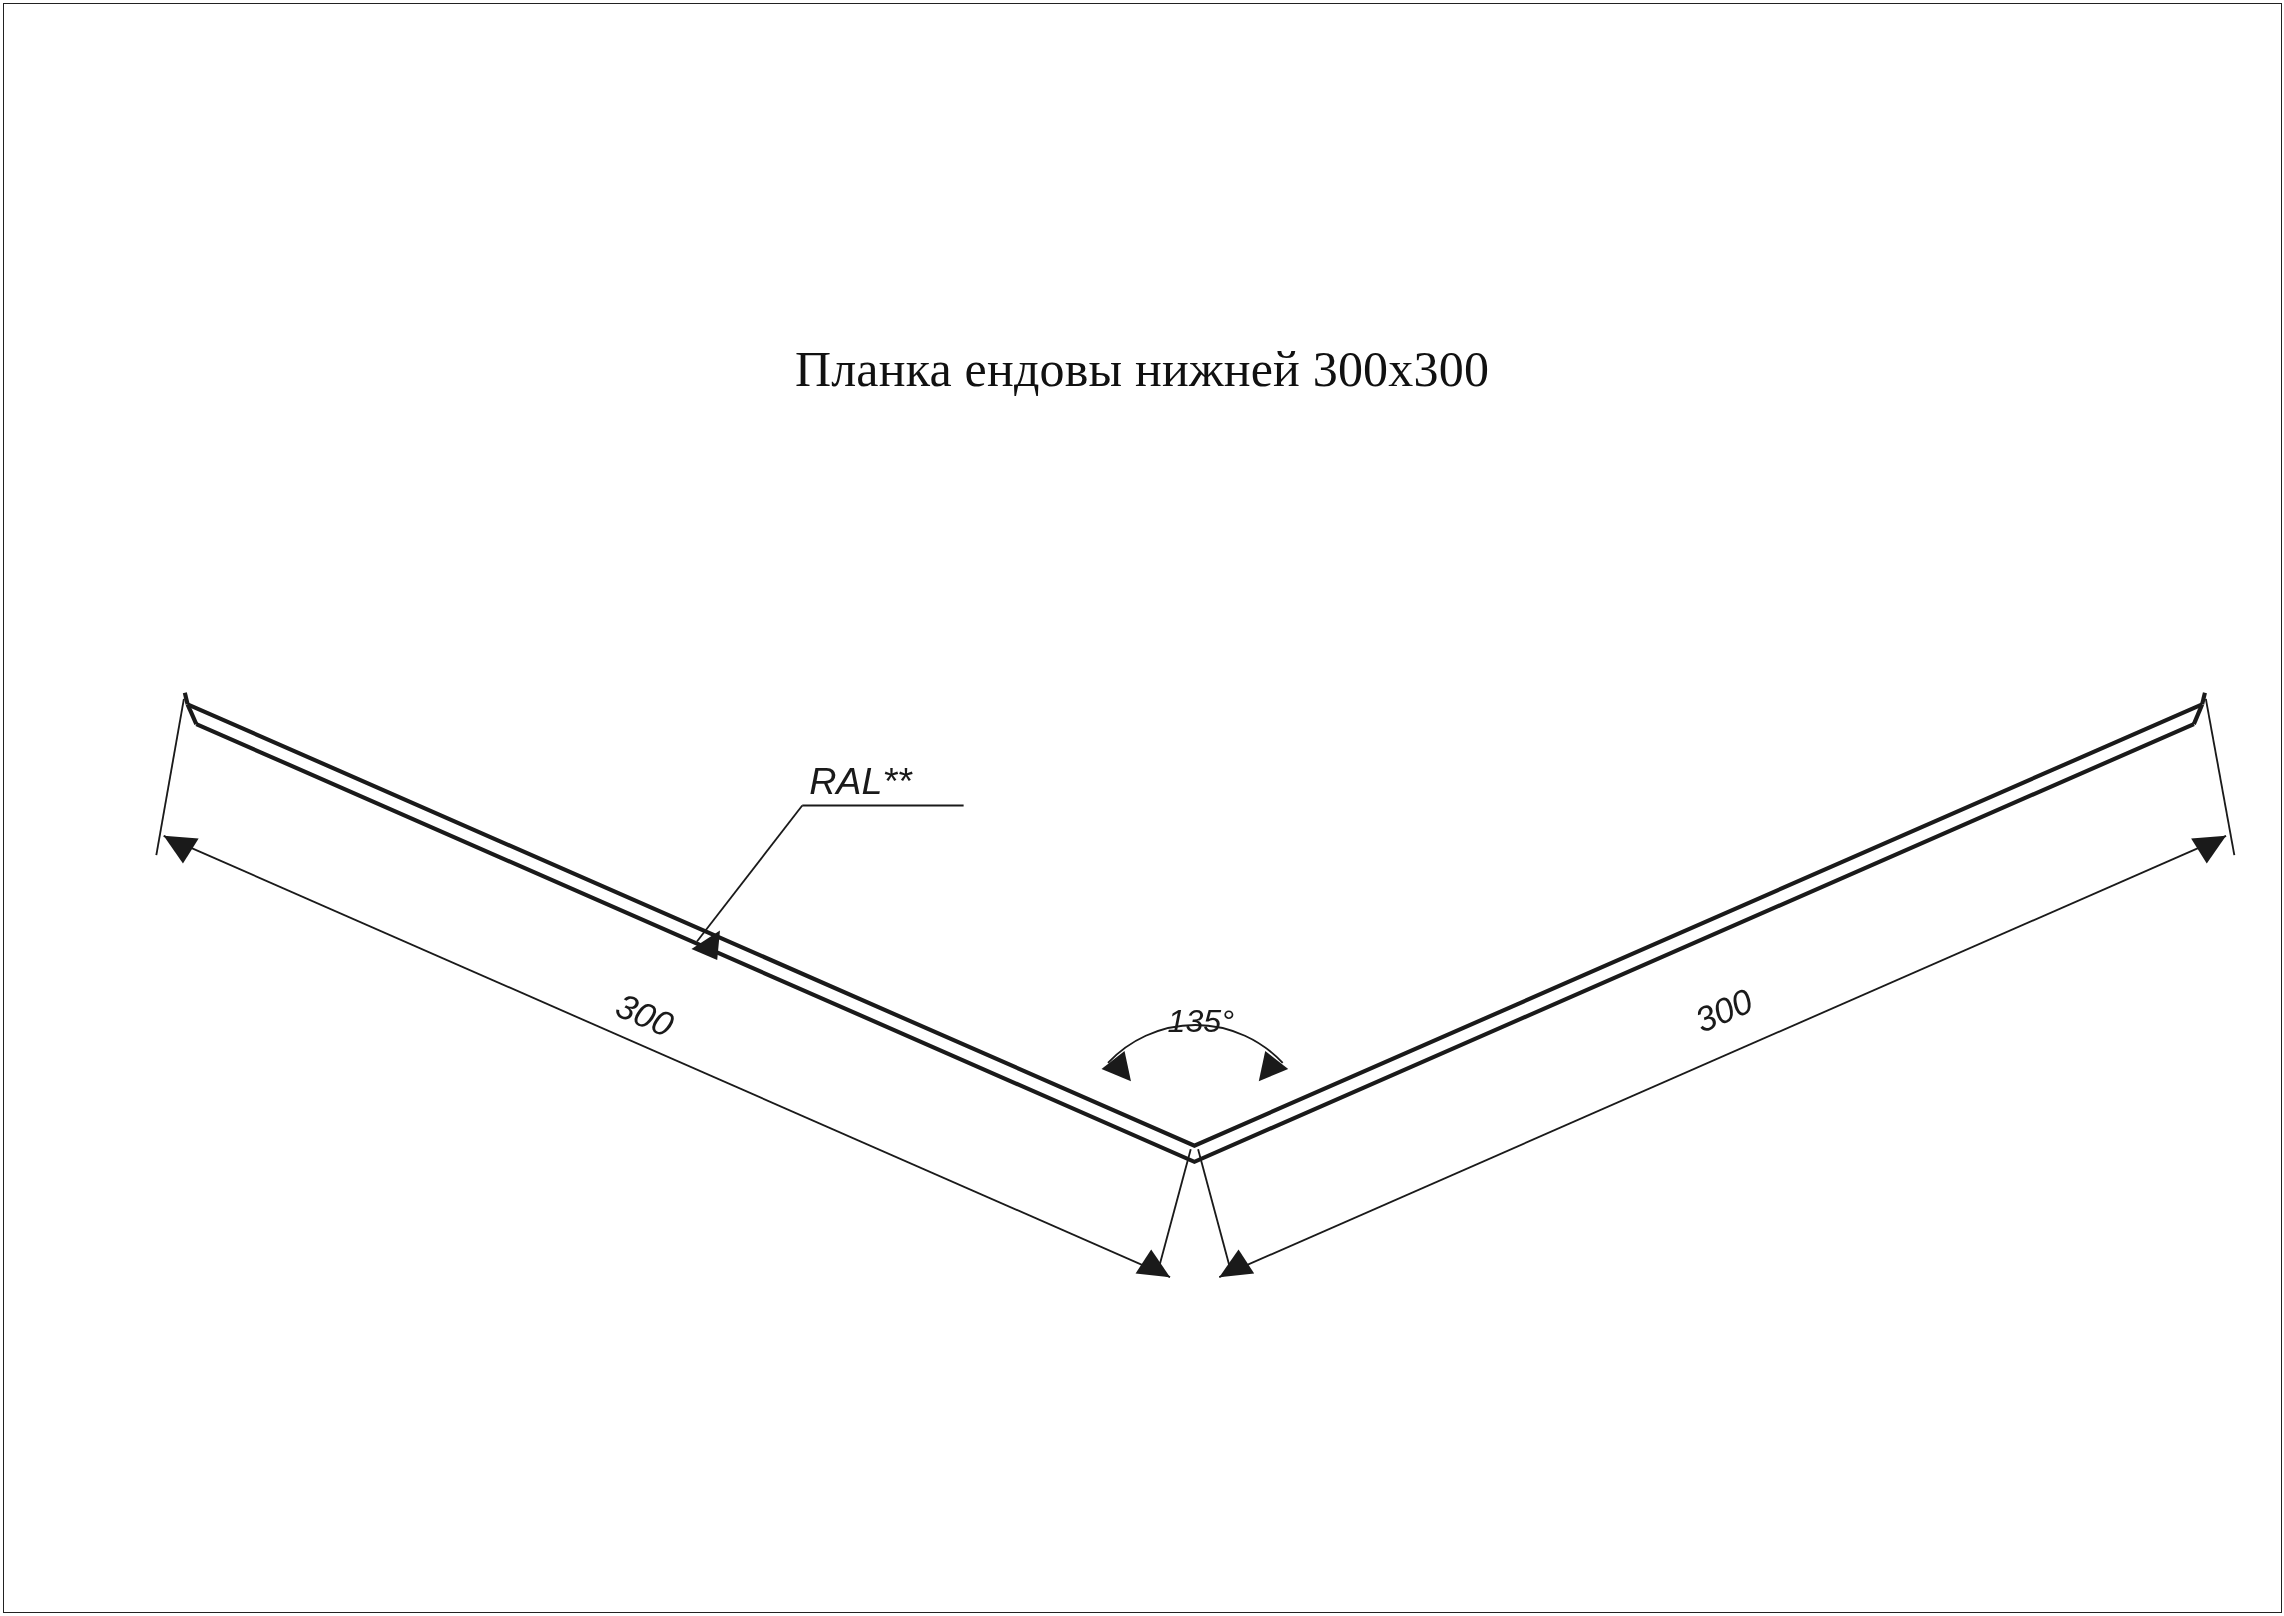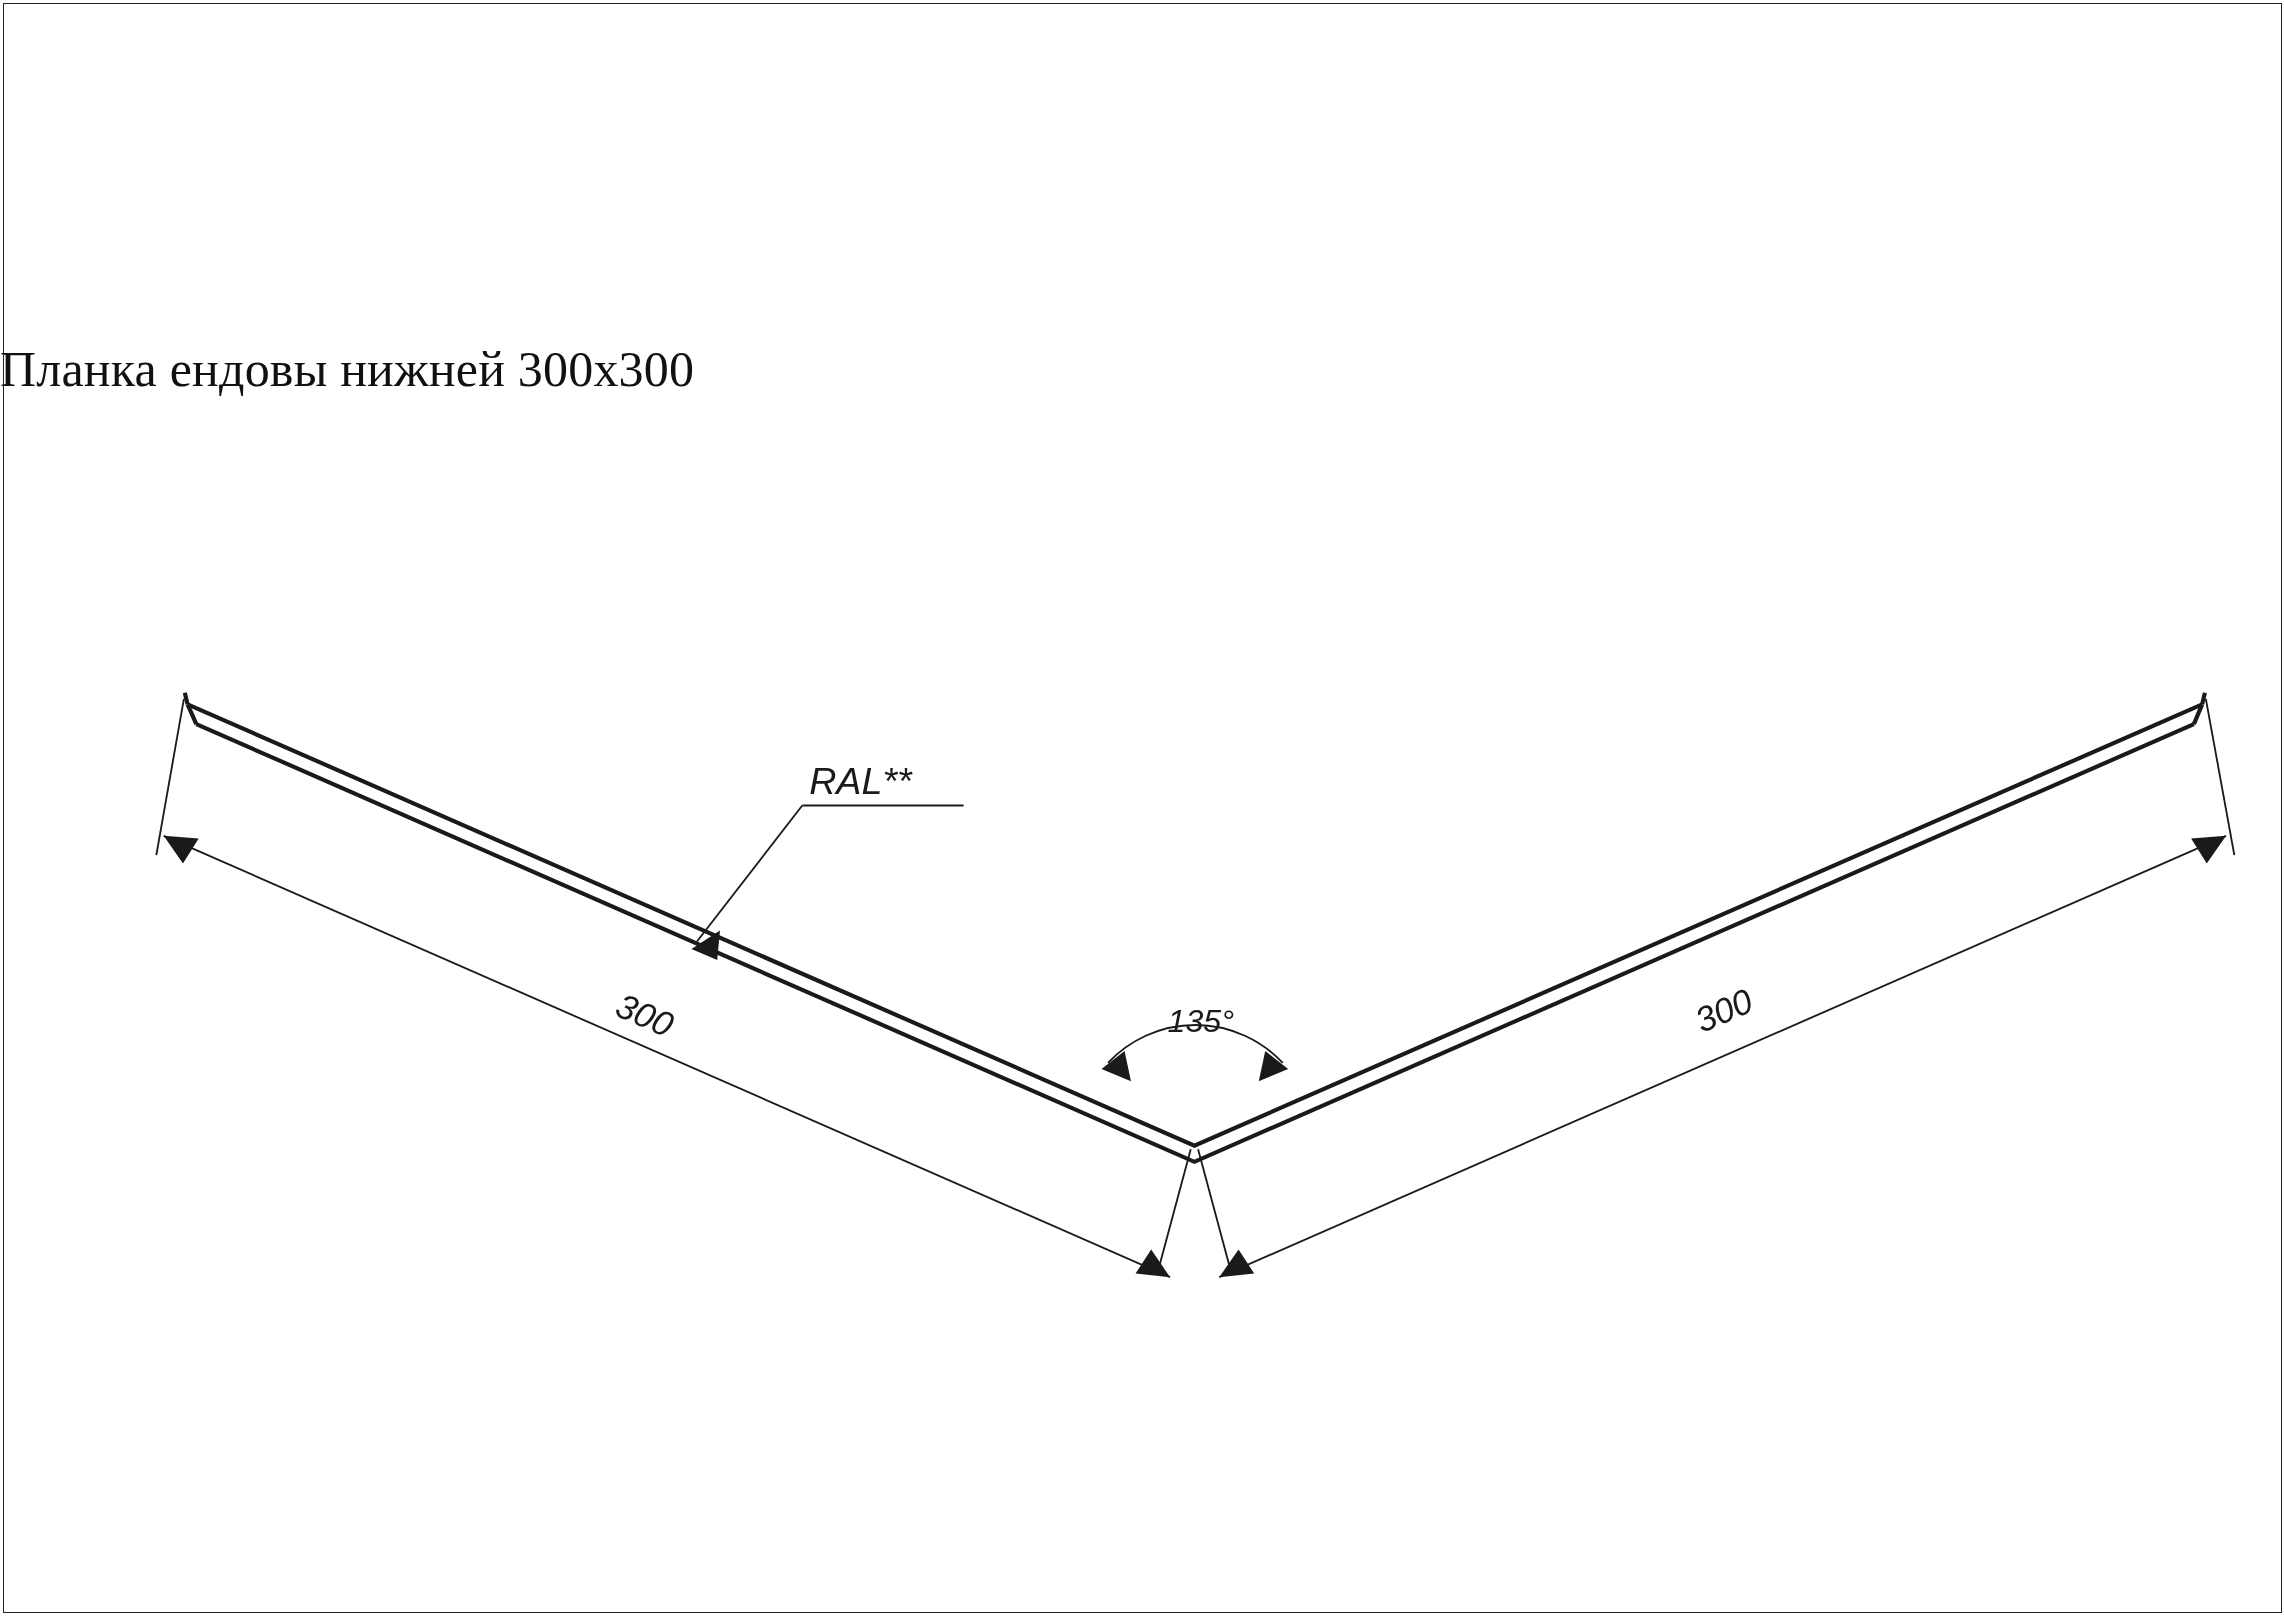--- a/index.html
+++ b/index.html
@@ -30,21 +30,21 @@
     width: 2279px;
     height: 1610px;
     border: 1.4px solid #222222;
     box-sizing: border-box;
   }
   #title {
     position: absolute;
     left: 0;
     top: 340px;
     width: 2284px;
-    text-align: left;
+    text-align: center;
     font-size: 50px;
     letter-spacing: 0.2px;
     color: #111111;
     font-family: "Liberation Serif", "DejaVu Serif", serif;
     white-space: nowrap;
   }
   #drawing {
     position: absolute;
     left: 0;
     top: 0;

